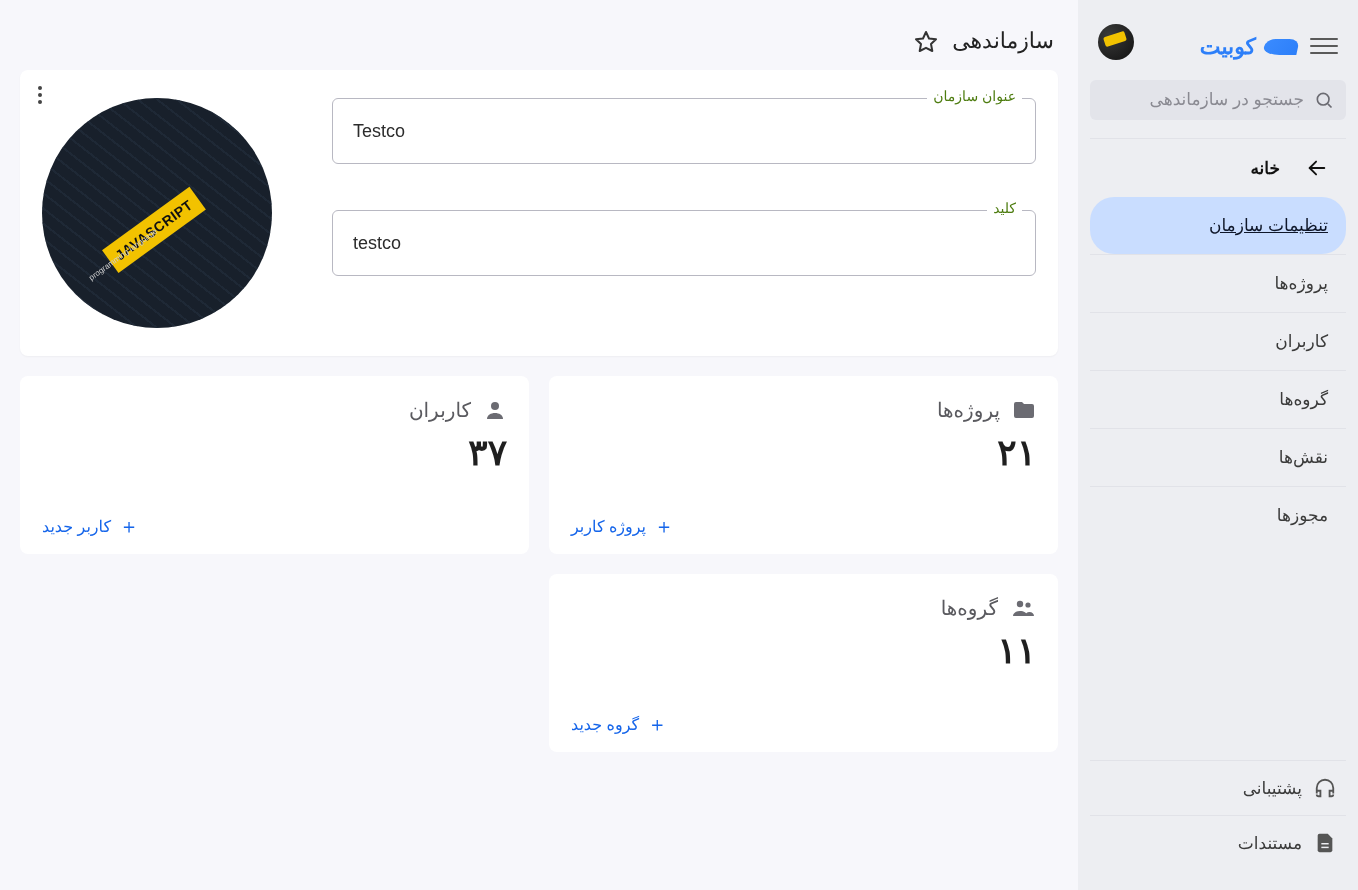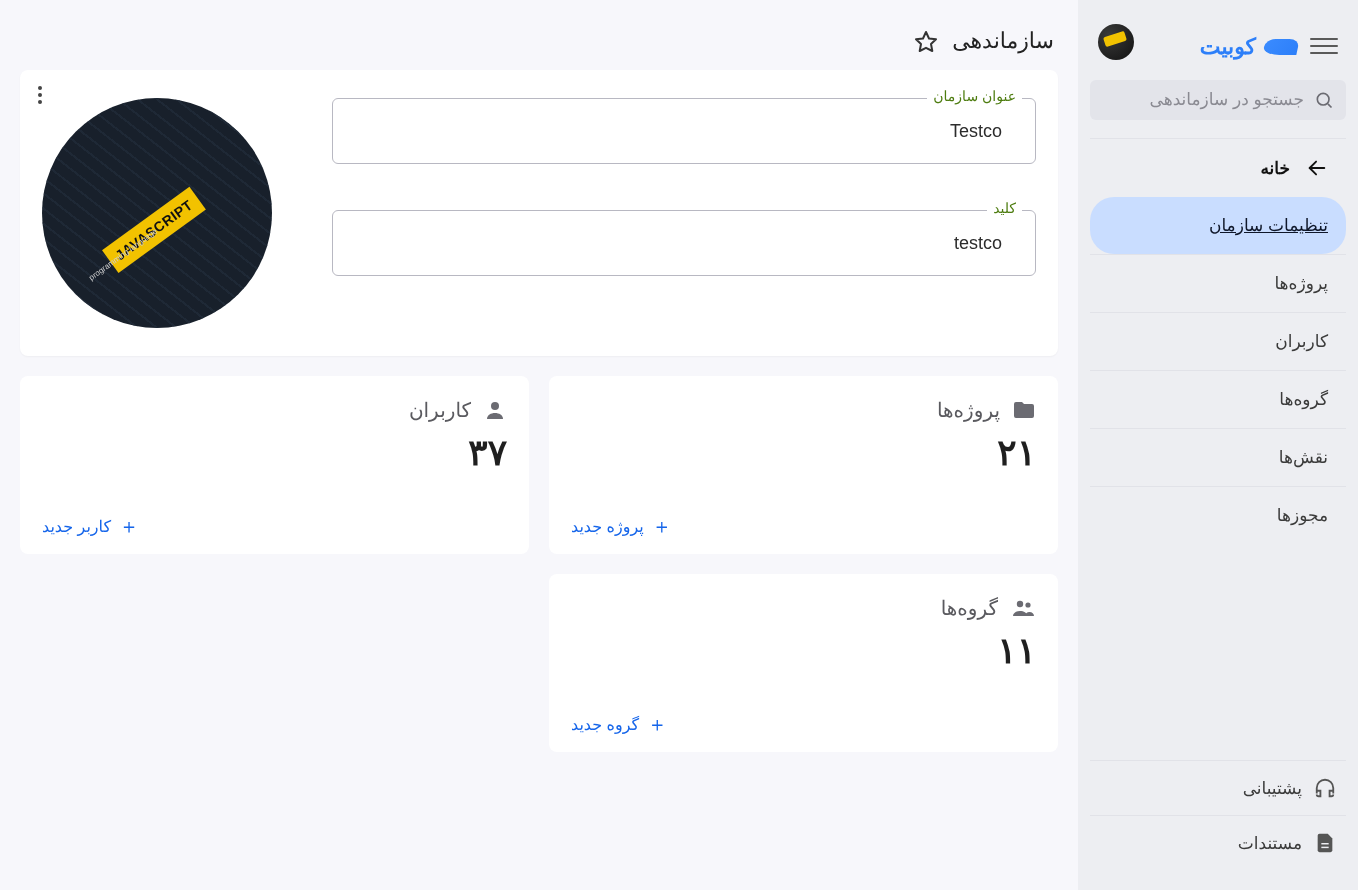--- a/index.html
+++ b/index.html
@@ -83,21 +83,21 @@
 .search-icon { width: 20px; height: 20px; display:flex;align-items:center;justify-content:center; color:#6b6b72; }
 
 .nav-list { margin-top: 4px; }
 .nav-item {
   display: flex; align-items: center; justify-content: flex-start;
   padding: 18px 18px;
   font-size: 17px;
   color: #3b3b3b;
   border-top: 1px solid #e1e2e8;
   cursor: pointer;
-  gap: 16px;
+  gap: 26px;
 }
 .nav-item:first-child { border-top: 1px solid #e1e2e8; }
 .nav-item.active {
   background: #c9ddff;
   border-radius: 24px;
   border-top: none;
   color: #0f172a;
   text-decoration: underline;
 }
 .nav-item.home { font-weight: 700; color: #111; }
@@ -146,25 +146,24 @@
   position: relative;
   margin-bottom: 46px;
 }
 .field:last-child{margin-bottom:4px;}
 .field input {
   width: 100%;
   height: 66px;
   border: 1px solid #b8b8c2;
   border-radius: 6px;
   background: transparent;
-  padding: 0 33px;
+  padding: 0 20px;
   font-size: 18px;
   color: #2c2c2c;
   direction: ltr;
-  text-align: right;
 }
 .field label {
   position: absolute;
   top: -10px; right: 14px;
   background: #fff;
   padding: 0 6px;
   font-size: 14px;
   color: #4d7c0f;
 }
 .avatar-large-wrap { width: 230px; display:flex; justify-content:center; }
@@ -358,21 +357,21 @@
           <span class="icon">
             <svg width="24" height="24" viewBox="0 0 24 24" fill="#6b6b72">
                 <path d="M10 4H4a2 2 0 0 0-2 2v12a2 2 0 0 0 2 2h16a2 2 0 0 0 2-2V8a2 2 0 0 0-2-2h-8l-2-2z"></path>
               </svg>
           </span>
           <span class="label">پروژه‌ها</span>
         </div>
         <div class="stat-value">۲۱</div>
         <div class="stat-action">
           <span class="plus">＋</span>
-          <span>پروژه جدید</span>
+          <span>پروژه کاربر</span>
         </div>
       </div>
 
       <div class="stat-card">
         <div class="stat-head">
           <span class="icon">
             <svg width="24" height="24" viewBox="0 0 24 24" fill="#6b6b72">
                 <circle cx="12" cy="8" r="4"></circle>
                 <path d="M4 21c0-4 4-6 8-6s8 2 8 6"></path>
               </svg>

